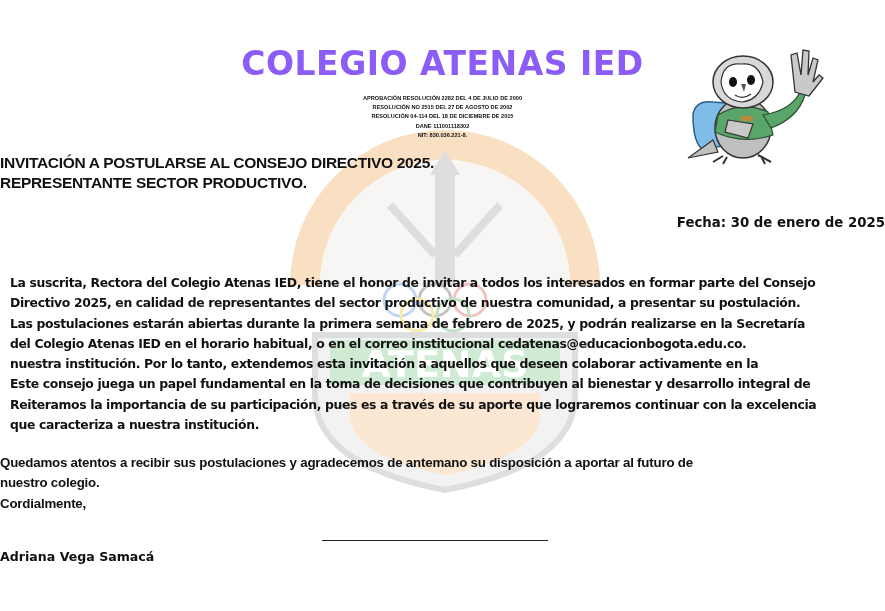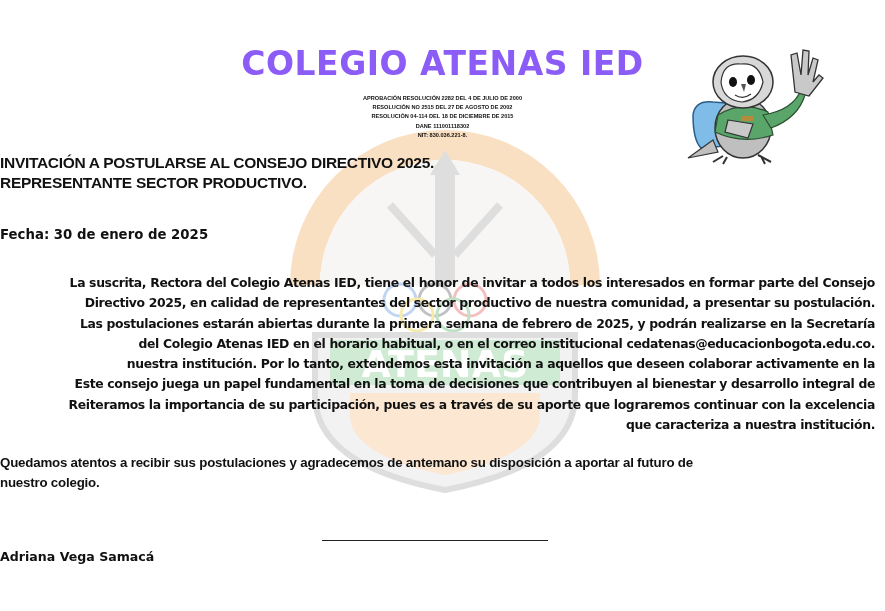--- a/index.html
+++ b/index.html
@@ -71,33 +71,33 @@
       font-family: "Liberation Sans", sans-serif;
       font-weight: bold;
       font-size: 15.5px;
       line-height: 20px;
       letter-spacing: -0.3px;
     }
     .greeting {
       position: absolute;
       left: 0;
       width: 885px;
-      top: 225px;
-      text-align: left;
+      top: 213px;
+      text-align: right;
       font-family: "DejaVu Sans", sans-serif;
       font-weight: bold;
       font-size: 13.3px;
       line-height: 20px;
     }
     .body-text {
       position: absolute;
       left: 10px;
       width: 865px;
       top: 273px;
-      text-align: right;
+      text-align: left;
       font-family: "DejaVu Sans", sans-serif;
       font-weight: bold;
       font-size: 12.4px;
       line-height: 20.3px;
       letter-spacing: -0.35px;
     }
     .body-text div { white-space: nowrap; }
     .closing {
       position: absolute;
       left: 0;
@@ -212,20 +212,21 @@
     <div>del Colegio Atenas IED en el horario habitual, o en el correo institucional cedatenas@educacionbogota.edu.co.</div>
     <div>nuestra institución. Por lo tanto, extendemos esta invitación a aquellos que deseen colaborar activamente en la</div>
     <div>Este consejo juega un papel fundamental en la toma de decisiones que contribuyen al bienestar y desarrollo integral de</div>
     <div>Reiteramos la importancia de su participación, pues es a través de su aporte que lograremos continuar con la excelencia</div>
     <div>que caracteriza a nuestra institución.</div>
   </div>
 
   <div class="closing">
     <div>Quedamos atentos a recibir sus postulaciones y agradecemos de antemano su disposición a aportar al futuro de</div>
     <div>nuestro colegio.</div>
+    <div>Cordialmente,</div>
   </div>
 
   <div class="sig-line"></div>
 
   <div class="signature">
     <div>Adriana Vega Samacá</div>
   </div>
 
 </div>
 

